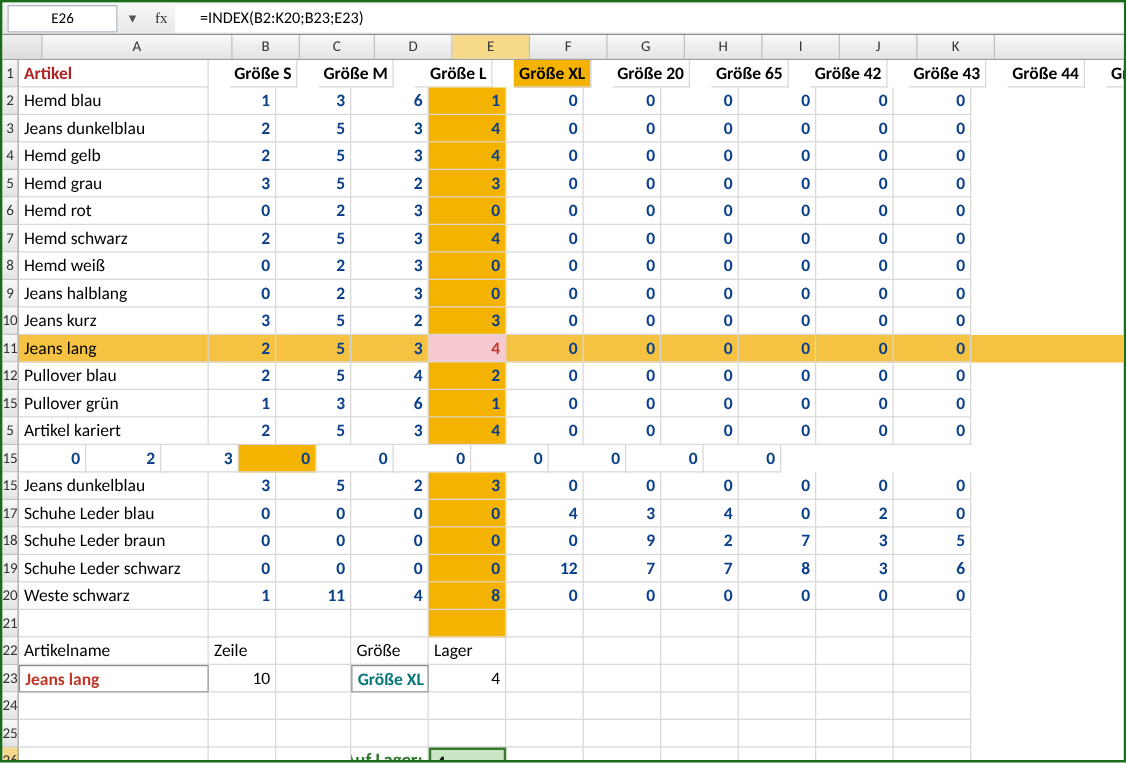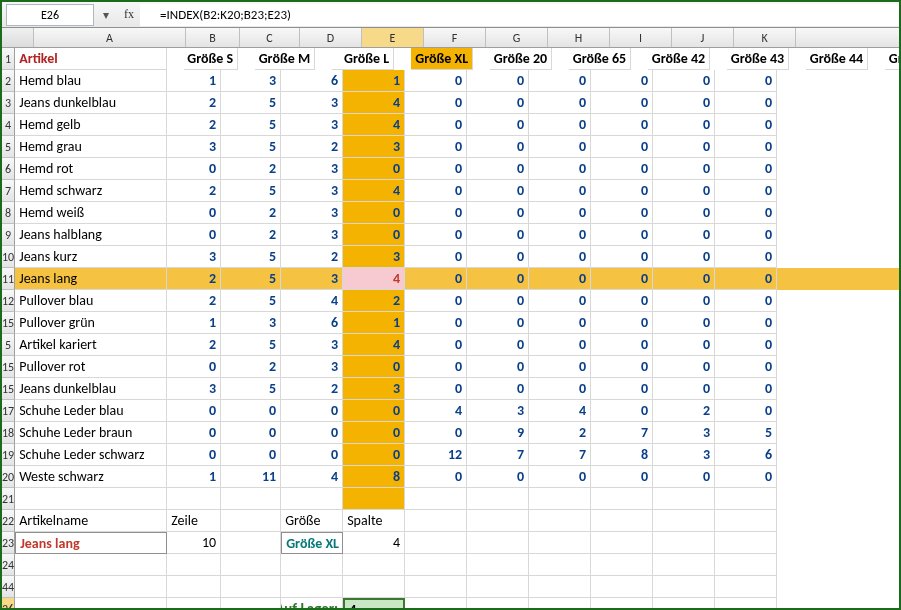--- a/index.html
+++ b/index.html
@@ -156,21 +156,21 @@
       <div class="row-head">15</div>
       <div class="row-head">15</div>
       <div class="row-head">17</div>
       <div class="row-head">18</div>
       <div class="row-head">19</div>
       <div class="row-head">20</div>
       <div class="row-head">21</div>
       <div class="row-head">22</div>
       <div class="row-head">23</div>
       <div class="row-head">24</div>
-      <div class="row-head">44</div>
+      <div class="row-head">25</div>
       <div class="row-head active">26</div>
     </div>
   <div class="cells">
       <div class="row">
         <div class="cell wA artikel-header">Artikel</div>
         <div class="cell wB header-cell text-right">Größe S</div>
         <div class="cell wC header-cell text-right">Größe M</div>
         <div class="cell wD header-cell text-right">Größe L</div>
         <div class="cell wE header-cell col-e-header text-right">Größe XL</div>
         <div class="cell wF header-cell text-right">Größe 20</div>
@@ -343,21 +343,20 @@
         <div class="cell wD text-right blue-num">3</div>
         <div class="cell wE text-right blue-num col-e-bg">4</div>
         <div class="cell wF text-right blue-num">0</div>
         <div class="cell wG text-right blue-num">0</div>
         <div class="cell wH text-right blue-num">0</div>
         <div class="cell wI text-right blue-num">0</div>
         <div class="cell wJ text-right blue-num">0</div>
         <div class="cell wK text-right blue-num">0</div>
       </div>
       <div class="row">
-        <div class="cell wA">Pullover rot</div>
         <div class="cell wB text-right blue-num">0</div>
         <div class="cell wC text-right blue-num">2</div>
         <div class="cell wD text-right blue-num">3</div>
         <div class="cell wE text-right blue-num col-e-bg">0</div>
         <div class="cell wF text-right blue-num">0</div>
         <div class="cell wG text-right blue-num">0</div>
         <div class="cell wH text-right blue-num">0</div>
         <div class="cell wI text-right blue-num">0</div>
         <div class="cell wJ text-right blue-num">0</div>
         <div class="cell wK text-right blue-num">0</div>
@@ -438,21 +437,21 @@
         <div class="cell wH"></div>
         <div class="cell wI"></div>
         <div class="cell wJ"></div>
         <div class="cell wK"></div>
       </div>
       <div class="row">
         <div class="cell wA">Artikelname</div>
         <div class="cell wB">Zeile</div>
         <div class="cell wC"></div>
         <div class="cell wD">Größe</div>
-        <div class="cell wE">Spalte</div>
+        <div class="cell wE">Lager</div>
         <div class="cell wF"></div>
         <div class="cell wG"></div>
         <div class="cell wH"></div>
         <div class="cell wI"></div>
         <div class="cell wJ"></div>
         <div class="cell wK"></div>
       </div>
       <div class="row">
         <div class="cell wA red-text bordered">Jeans lang</div>
         <div class="cell wB text-right">10</div>

